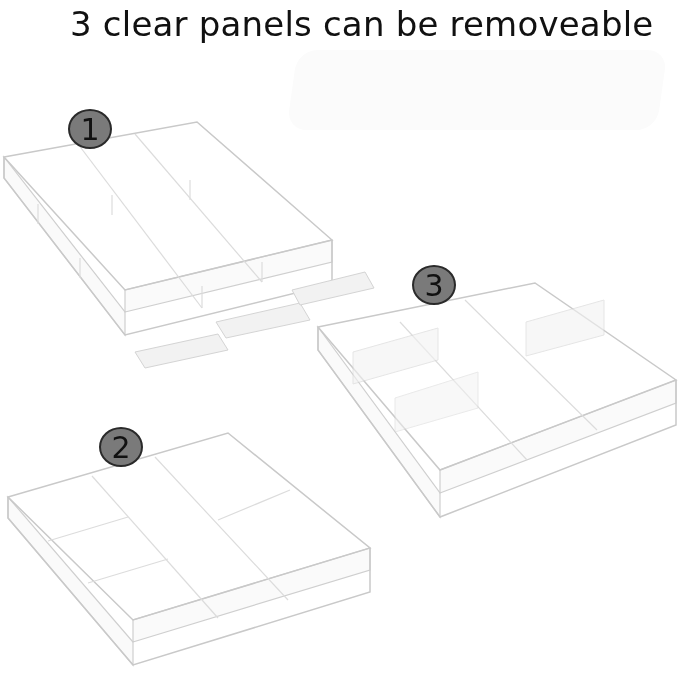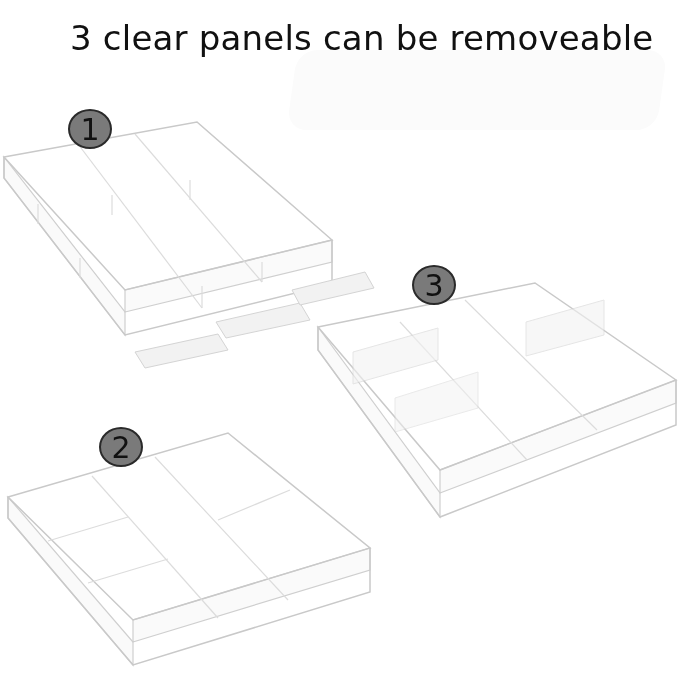--- a/index.html
+++ b/index.html
@@ -1,17 +1,17 @@
 <!DOCTYPE html>
 <html><head>
 <meta charset="utf-8">
 <style>
   html,body{margin:0;padding:0;background:#ffffff;}
   body{width:679px;height:673px;position:relative;overflow:hidden;font-family:"Liberation Sans","DejaVu Sans",sans-serif;}
-  .headline{position:absolute;left:70px;top:18px;font-size:34px;color:#111;letter-spacing:0.2px;white-space:nowrap;font-family:"DejaVu Sans","Liberation Sans",sans-serif;}
+  .headline{position:absolute;left:70px;top:4px;font-size:34px;color:#111;letter-spacing:0.2px;white-space:nowrap;font-family:"DejaVu Sans","Liberation Sans",sans-serif;}
   .smudge{position:absolute;left:292px;top:50px;width:370px;height:80px;background:#fbfbfb;border-radius:20px;transform:skewX(-8deg);}
   .badge{position:absolute;width:44px;height:40px;border-radius:50%;background:#7a7a7a;border:2px solid #2a2a2a;color:#111;font-size:30px;display:flex;align-items:center;justify-content:center;font-family:"DejaVu Sans","Liberation Sans",sans-serif;box-sizing:border-box;}
   svg{position:absolute;left:0;top:0;}
   .edge{fill:none;stroke:#c9c9c9;stroke-width:1.5;}
   .inner{fill:none;stroke:#dcdcdc;stroke-width:1.2;}
   .panel{fill:#f2f2f2;stroke:#d4d4d4;stroke-width:1;}
   .face{fill:#fafafa;stroke:#cfcfcf;stroke-width:1.2;}
 </style>
 </head>
 <body>

